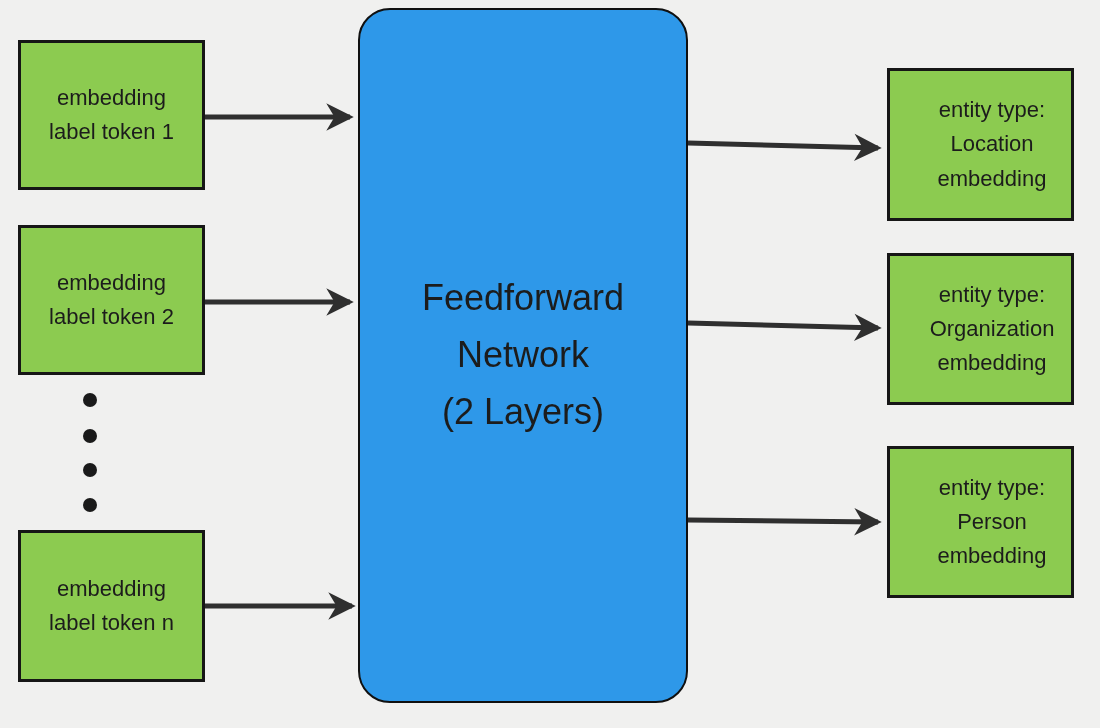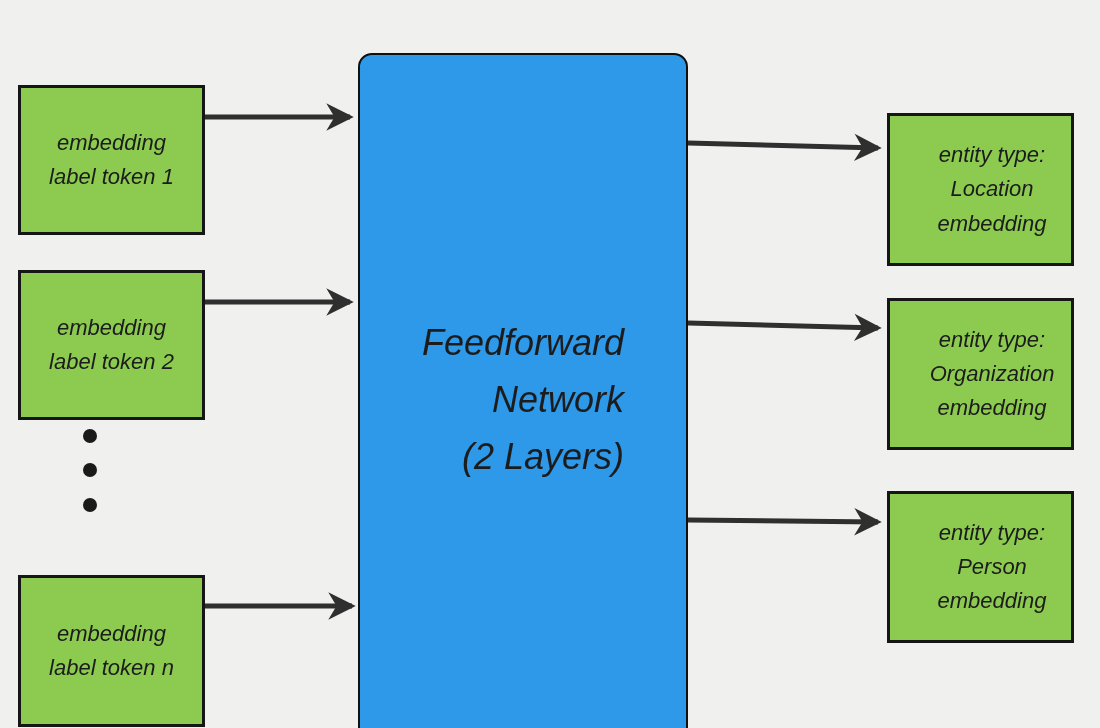--- a/index.html
+++ b/index.html
@@ -17,39 +17,36 @@
     left: 0; top: 0;
     width: 1100px; height: 728px;
     pointer-events: none;
   }
   .box {
     position: absolute;
     display: flex;
     align-items: center;
     justify-content: center;
     text-align: center;
-    font-style: italic;
     white-space: pre-line;
     color: #1c1c1c;
     box-sizing: border-box;
-    margin-top: 45px;
   }
   .green {
     background: #8ccb50;
     border: 3px solid #161616;
     font-size: 22px;
     line-height: 1.55;
   }
   .blue {
     background: #2e98e9;
     border: 2px solid #101010;
-    border-radius: 14px;
+    border-radius: 32px;
     font-size: 36px;
     line-height: 1.58;
-    text-align: right;
   }
   .in-box  { left: 18px;  width: 187px; height: 150px; }
   #in-1 { top: 40px; }
   #in-2 { top: 225px; }
   #in-n { top: 530px; height: 152px; }
   .center-box { left: 358px; top: 8px; width: 330px; height: 695px; }
   .out-box { left: 887px; width: 187px; height: 153px; padding-left: 23px; }
   #out-1 { top: 68px; }
   #out-2 { top: 253px; height: 152px; }
   #out-3 { top: 446px; height: 152px; }

